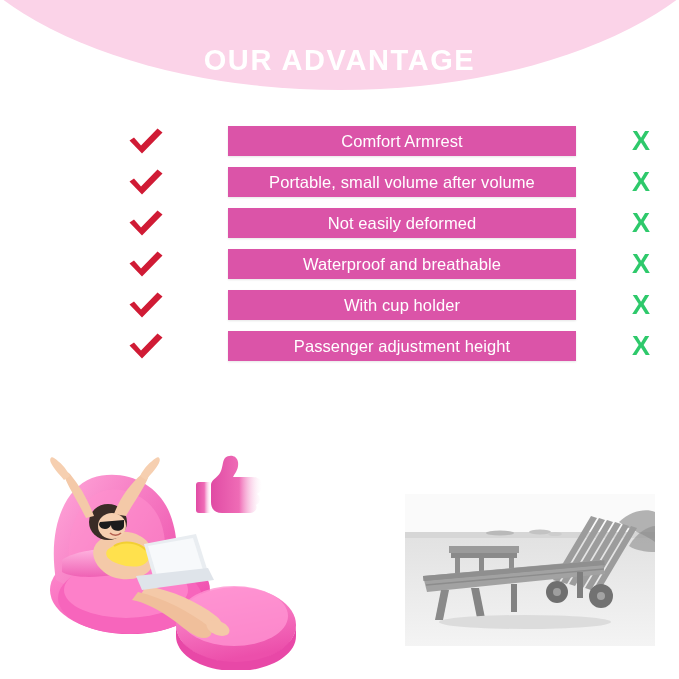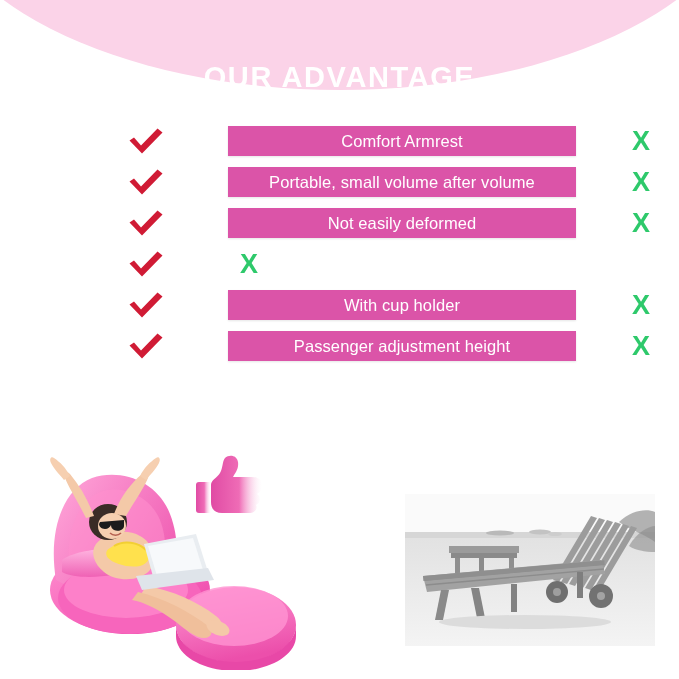--- a/index.html
+++ b/index.html
@@ -16,21 +16,21 @@
   .banner{position:absolute;left:0;top:0;width:679px;height:110px;overflow:hidden;}
   .banner-dark{
     position:absolute;left:-90px;top:-150px;width:860px;height:215px;
     background:#ce54a2;border-radius:0 0 50% 50%/0 0 100% 100%;
   }
   .banner-light{
     position:absolute;left:-70px;top:-120px;width:820px;height:210px;
     background:#fbd3e8;border-radius:0 0 50% 50%/0 0 100% 100%;
   }
   .banner-title{
-    position:absolute;left:0;top:61px;width:679px;text-align:center;
+    position:absolute;left:0;top:44px;width:679px;text-align:center;
     color:#ffffff;font-size:29px;font-weight:bold;letter-spacing:1.6px;
     font-family:"Liberation Sans", sans-serif;
   }
 
   
   .features{position:absolute;left:0;top:124px;width:679px;}
   .feature-row{
     position:relative;height:34px;margin-bottom:7px;
     display:flex;align-items:center;gap:44px;
   }
@@ -137,20 +137,23 @@
       <div class="x-cell">
         <span class="x-mark">X</span>
       </div>
     </div>
 
     <div class="feature-row">
       <div class="check-cell">
         <svg class="check-icon" viewBox="0 0 36 28">
           <path d="M1.5 13.5 L6 10.5 L13 18.5 L29.5 1.5 L34.5 5.5 L14 26.5 Z" fill="#d01b35"></path>
         </svg>
+      </div>
+      <div class="bar">
+        <span class="bar-label">Waterproof and breathable</span>
       </div>
       <div class="x-cell">
         <span class="x-mark">X</span>
       </div>
     </div>
 
     <div class="feature-row">
       <div class="check-cell">
         <svg class="check-icon" viewBox="0 0 36 28">
           <path d="M1.5 13.5 L6 10.5 L13 18.5 L29.5 1.5 L34.5 5.5 L14 26.5 Z" fill="#d01b35"></path>

